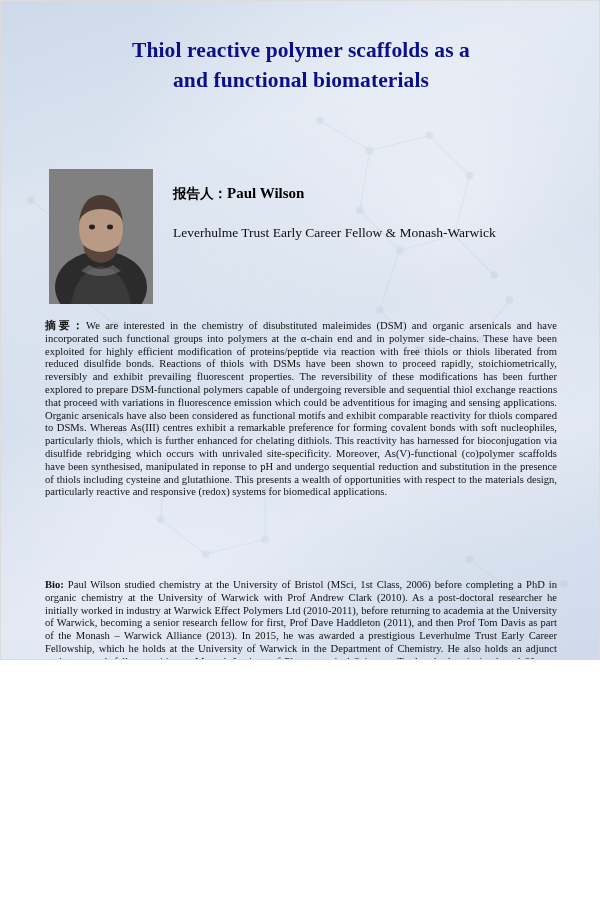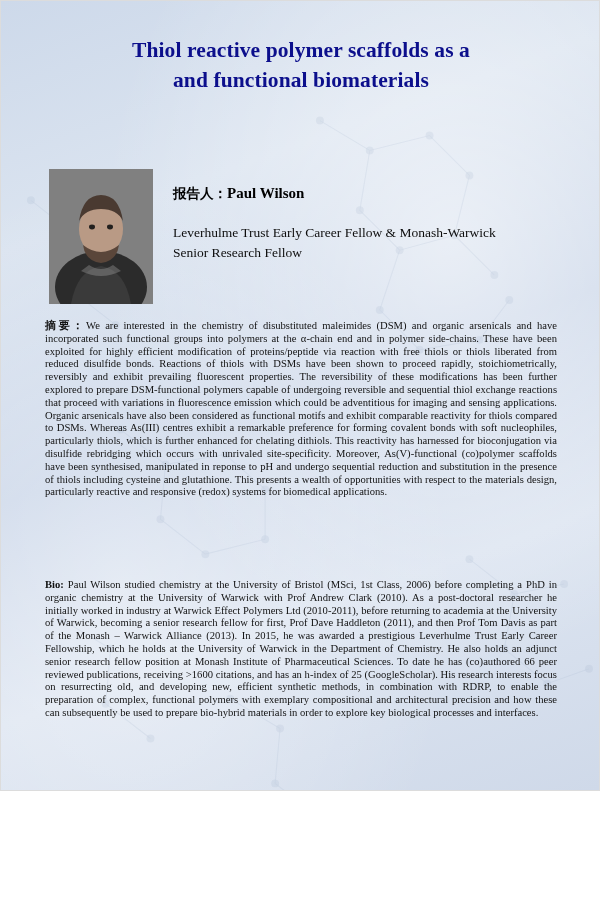--- a/index.html
+++ b/index.html
@@ -9,21 +9,21 @@
   body {
     width: 600px;
     height: 900px;
     font-family: "Liberation Serif", serif;
     background: #ffffff;
     overflow: hidden;
   }
   .poster {
     position: relative;
     width: 600px;
-    height: 791px;
+    height: 660px;
     box-sizing: border-box;
     border: 1px solid #dcdcdc;
     background:
       radial-gradient(ellipse at 75% 30%, rgba(255,255,255,0.55) 0%, rgba(255,255,255,0) 55%),
       radial-gradient(ellipse at 20% 75%, rgba(255,255,255,0.40) 0%, rgba(255,255,255,0) 50%),
       linear-gradient(160deg, #cdd9ea 0%, #dbe4f0 25%, #c9d5e8 50%, #dde5f1 72%, #cfd9e9 100%);
       overflow: hidden;
   }
   
   .bg-texture {
@@ -203,21 +203,20 @@
       <ellipse cx="61" cy="58" rx="3" ry="2.4" fill="#23201e"></ellipse>
       <path d="M40 96 q12 8 24 0 l8 6 q-20 10 -40 0 z" fill="#d8d8d8" opacity="0.25"></path>
     </svg>
   </div>
 
   <div class="speaker-block">
     <div class="speaker-name">
       <span class="label">报告人：</span><span>Paul Wilson</span>
     </div>
     <div class="speaker-line">Leverhulme Trust Early Career Fellow &amp; Monash-Warwick</div>
-    <div class="speaker-line">Senior Research Fellow</div>
   </div>
 
   <div class="abstract">
     <span class="lead">摘要：</span><span>We are interested in the chemistry of disubstituted maleimides (DSM) and organic arsenicals and have incorporated such functional groups into polymers at the α-chain end and in polymer side-chains. These have been exploited for highly efficient modification of proteins/peptide via reaction with free thiols or thiols liberated from reduced disulfide bonds. Reactions of thiols with DSMs have been shown to proceed rapidly, stoichiometrically, reversibly and exhibit prevailing fluorescent properties. The reversibility of these modifications has been further explored to prepare DSM-functional polymers capable of undergoing reversible and sequential thiol exchange reactions that proceed with variations in fluorescence emission which could be adventitious for imaging and sensing applications. Organic arsenicals have also been considered as functional motifs and exhibit comparable reactivity for thiols compared to DSMs. Whereas As(III) centres exhibit a remarkable preference for forming covalent bonds with soft nucleophiles, particularly thiols, which is further enhanced for chelating dithiols. This reactivity has harnessed for bioconjugation via disulfide rebridging which occurs with unrivaled site-specificity. Moreover, As(V)-functional (co)polymer scaffolds have been synthesised, manipulated in reponse to pH and undergo sequential reduction and substitution in the presence of thiols including cysteine and glutathione. This presents a wealth of opportunities with respect to the materials design, particularly reactive and responsive (redox) systems for biomedical applications.</span>
   </div>
 
   <div class="bio">
     <span class="lead">Bio:</span> <span>Paul Wilson studied chemistry at the University of Bristol (MSci, 1st Class, 2006) before completing a PhD in organic chemistry at the University of Warwick with Prof Andrew Clark (2010). As a post-doctoral researcher he initially worked in industry at Warwick Effect Polymers Ltd (2010-2011), before returning to academia at the University of Warwick, becoming a senior research fellow for first, Prof Dave Haddleton (2011), and then Prof Tom Davis as part of the Monash – Warwick Alliance (2013). In 2015, he was awarded a prestigious Leverhulme Trust Early Career Fellowship, which he holds at the University of Warwick in the Department of Chemistry. He also holds an adjunct senior research fellow position at Monash Institute of Pharmaceutical Sciences. To date he has (co)authored 66 peer reviewed publications, receiving &gt;1600 citations, and has an h-index of 25 (GoogleScholar). His research interests focus on resurrecting old, and developing new, efficient synthetic methods, in combination with RDRP, to enable the preparation of complex, functional polymers with exemplary compositional and architectural precision and how these can subsequently be used to prepare bio-hybrid materials in order to explore key biological processes and interfaces.</span>
   </div>
 

